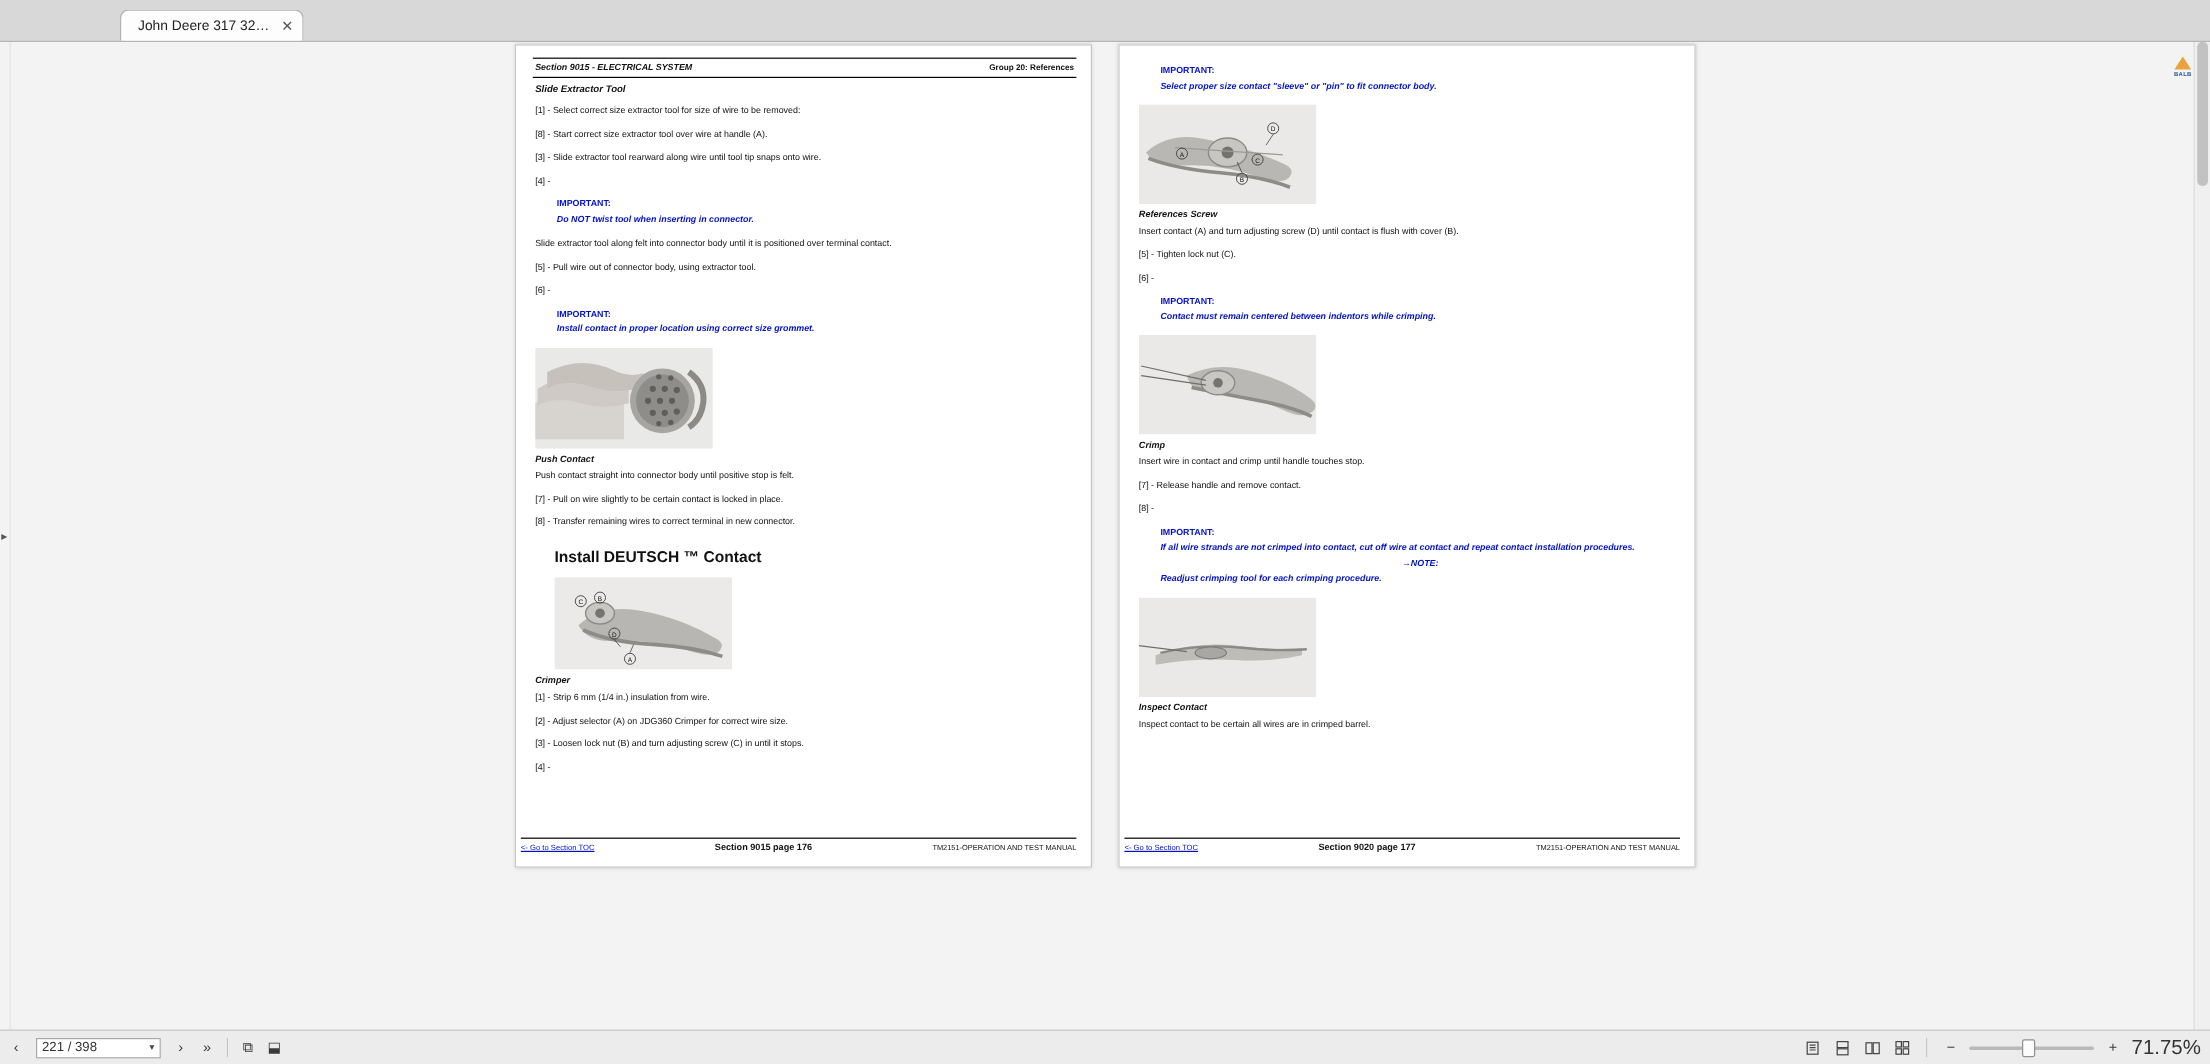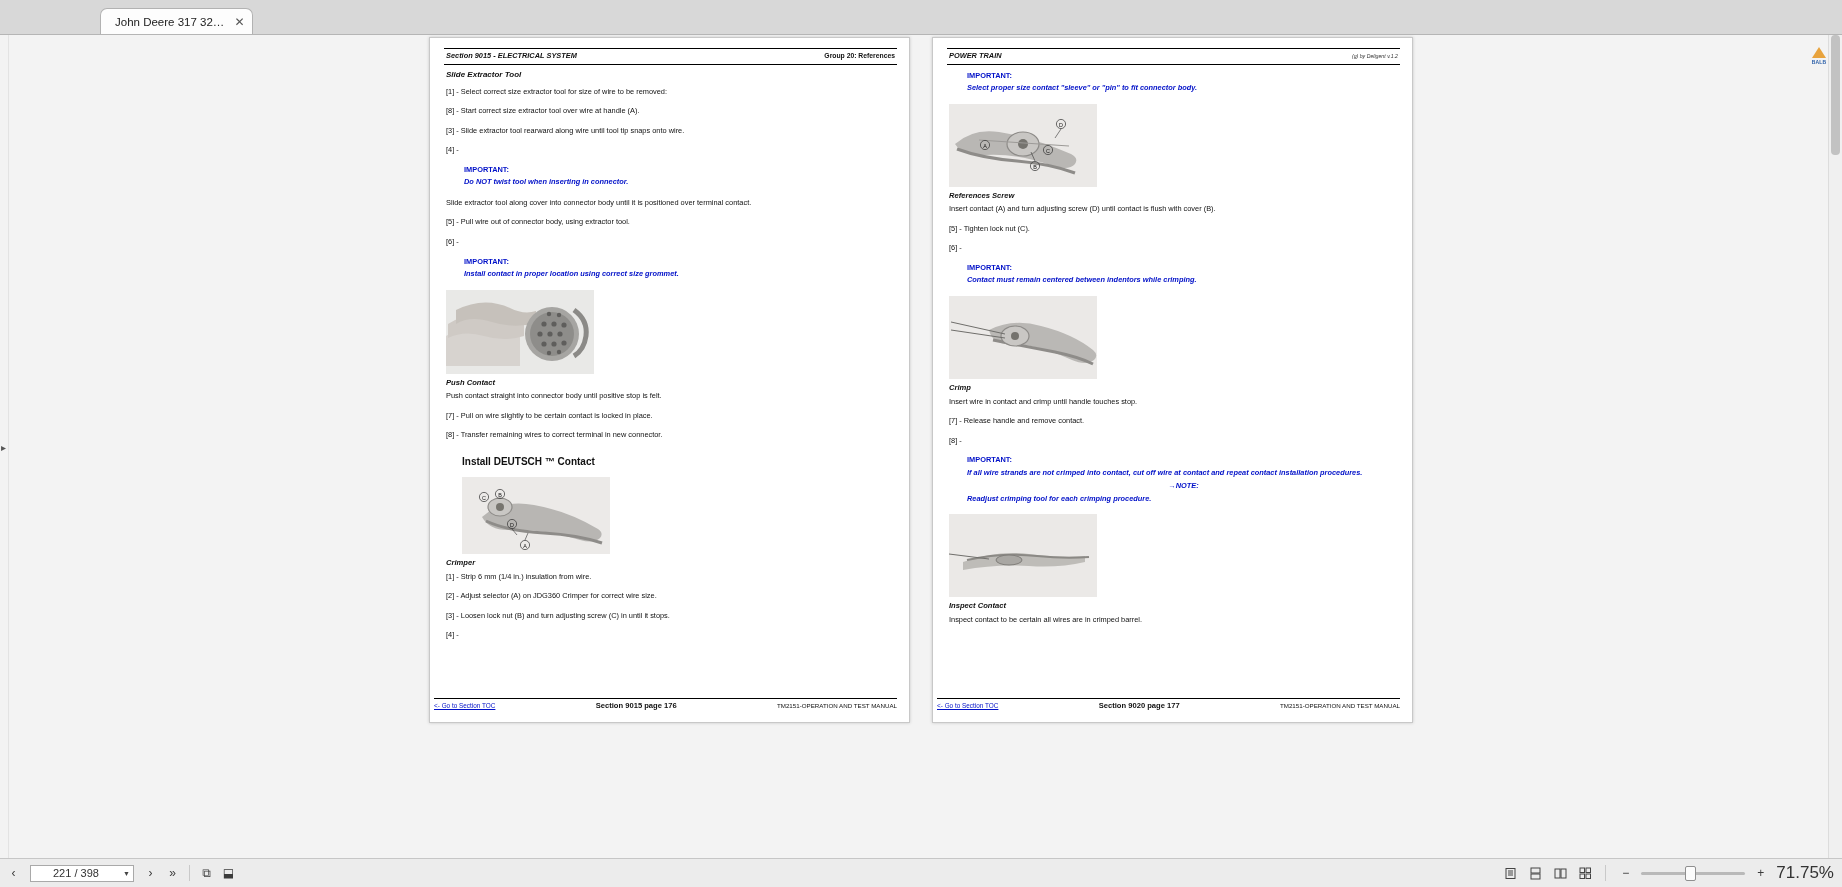--- a/index.html
+++ b/index.html
@@ -188,21 +188,21 @@
 
   .fig-cap {
     font-weight: bold;
     font-style: italic;
     margin: 4px 0 3px 2px;
     font-size: 7.6px;
   }
 
   .big-head {
     font-weight: bold;
-    font-size: 10px;
+    font-size: 13px;
     margin: 14px 0 8px 18px;
   }
 
   
   .figure {
     margin: 4px 0 2px 2px;
     position: relative;
   }
   .fig-img {
     display: block;
@@ -251,21 +251,21 @@
     border-radius: 2px;
   }
   .page-field {
     display: flex;
     align-items: center;
     border: 1px solid #a9a9a9;
     background: #fff;
     height: 17px;
     width: 104px;
     margin: 16px 4px;
-    padding-left: 22px;
+    padding-left: 4px;
     box-sizing: border-box;
     font-size: 11px;
     position: relative;
   }
   .page-field .caret {
     position: absolute;
     right: 3px;
     font-size: 7px;
     color: #444;
   }
@@ -358,21 +358,21 @@
 
       <p class="step">[8] - Start correct size extractor tool over wire at handle (A).</p>
       <p class="step">[3] - Slide extractor tool rearward along wire until tool tip snaps onto wire.</p>
       <p class="step">[4] -</p>
 
       <div class="important-block">
         <div class="important-label">IMPORTANT:</div>
         <div class="important-text">Do NOT twist tool when inserting in connector.</div>
       </div>
 
-      <p class="step">Slide extractor tool along cover into connector body until it is positioned over terminal contact.</p>
+      <p class="step">Slide extractor tool along felt into connector body until it is positioned over terminal contact.</p>
       <p class="step">[5] - Pull wire out of connector body, using extractor tool.</p>
       <p class="step">[6] -</p>
 
       <div class="important-block">
         <div class="important-label">IMPORTANT:</div>
         <div class="important-text">Install contact in proper location using correct size grommet.</div>
       </div>
 
       <div class="figure">
         <svg class="fig-img" width="148" height="84" viewBox="0 0 148 84">
@@ -438,24 +438,20 @@
 
       <div class="pg-foot">
         <span class="tdc">&lt;- Go to Section TOC</span>
         <span class="mid">Section 9015 page 176</span>
         <span class="right">TM2151-OPERATION AND TEST MANUAL</span>
       </div>
     </div>
 
     <div class="page">
 
-      <div class="pg-head">
-        <span class="left">POWER TRAIN</span>
-        <span class="right tiny">(g) by Deligent v.1.2</span>
-      </div>
 
       <div class="important-block" style="margin-top:6px;">
         <div class="important-label">IMPORTANT:</div>
         <div class="important-text">Select proper size contact "sleeve" or "pin" to fit connector body.</div>
       </div>
 
       <div class="figure">
         <svg class="fig-img" width="148" height="83" viewBox="0 0 148 83">
           <rect x="0" y="0" width="148" height="83" fill="#ebe9e7"></rect>
           <path d="M6 40 q18 -16 44 -12 q36 6 72 22 q8 4 4 10 q-6 7 -22 2 q-36 -13 -68 -11 q-22 1 -30 -11z" fill="#b9b7b4"></path>

